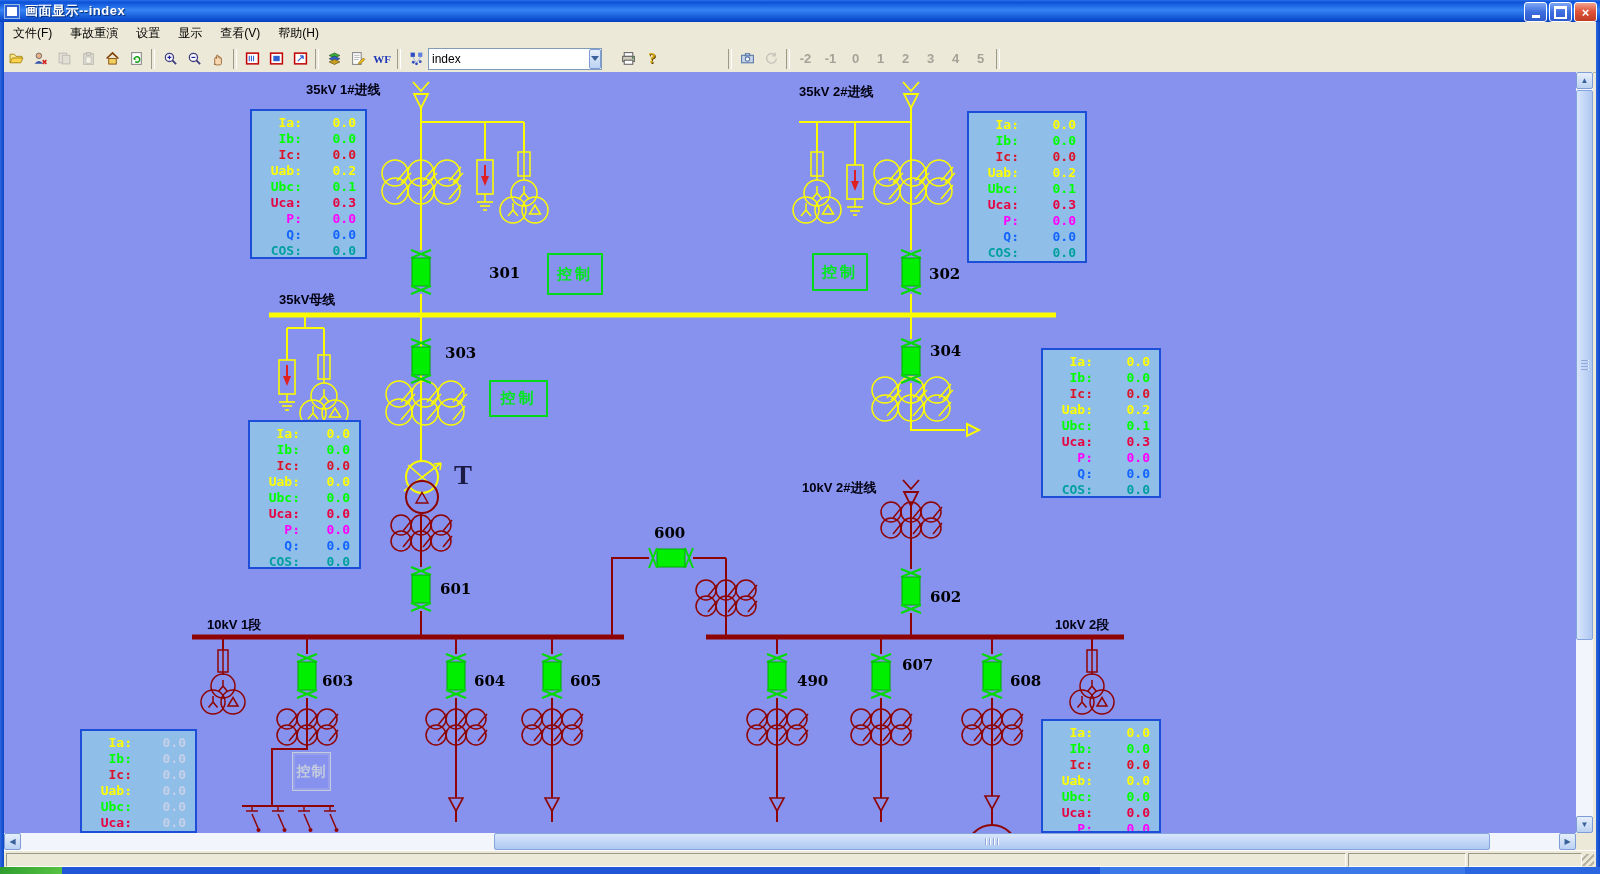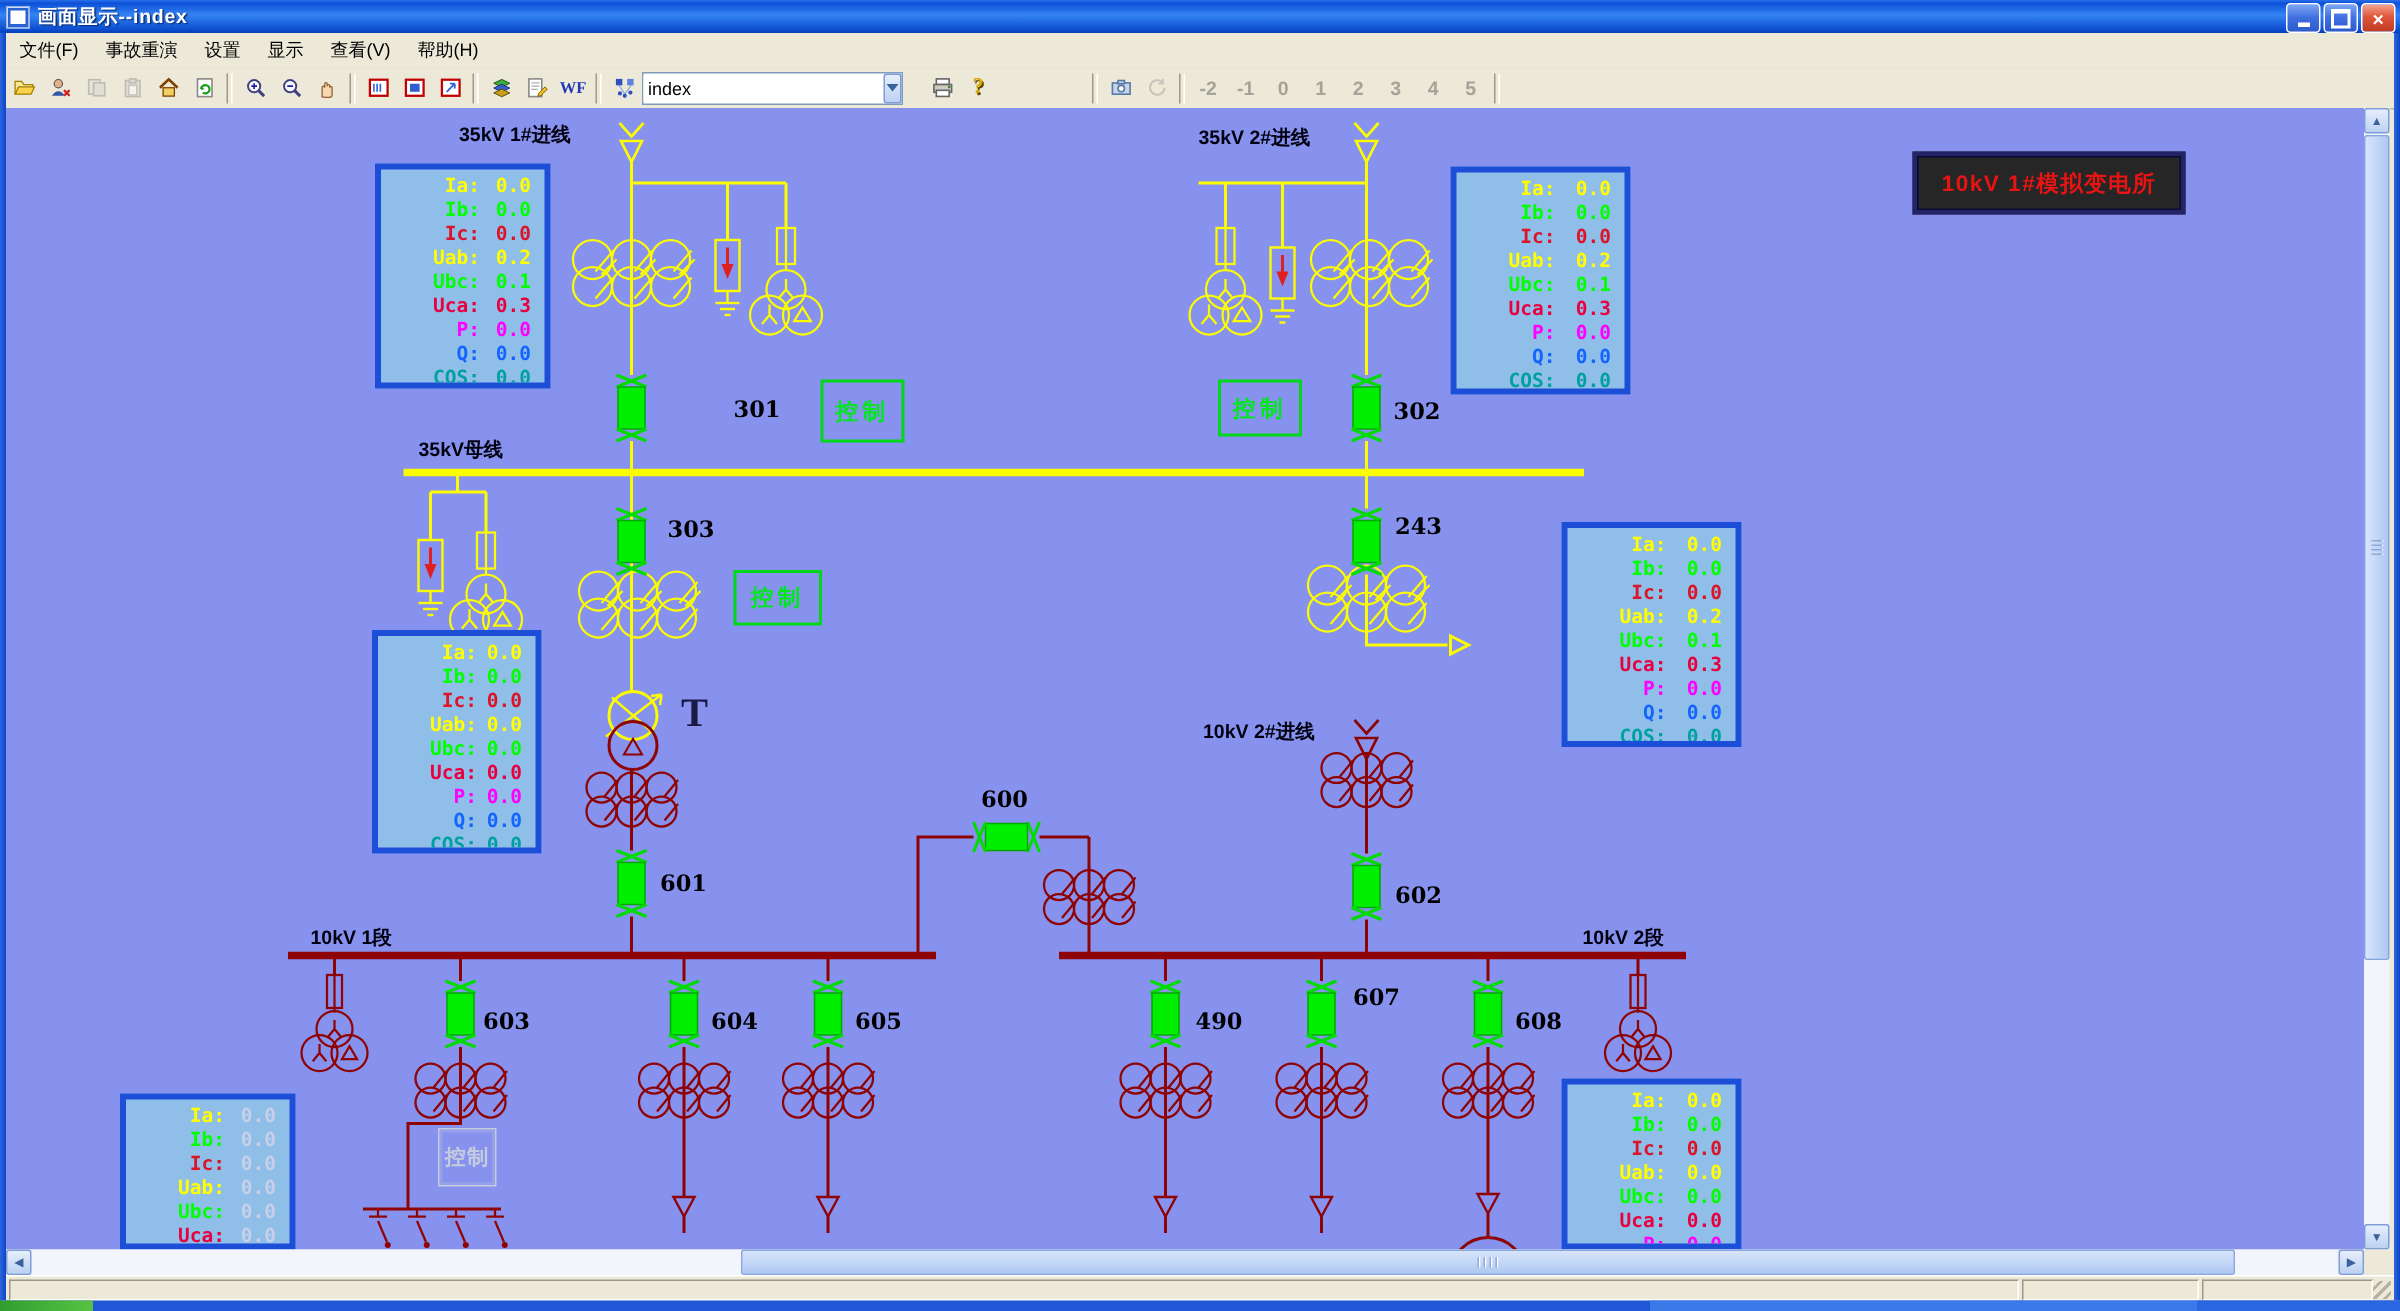--- a/index.html
+++ b/index.html
@@ -42,23 +42,23 @@
   #levels span{width:25px;text-align:center;}
   
   #diagram{position:absolute;left:4px;top:72px;width:1572px;height:761px;background:#8792EE;overflow:hidden;}
   #schema{position:absolute;left:0;top:0;}
   .dlabel{position:absolute;color:#000010;font-weight:bold;font-size:13px;white-space:nowrap;}
   .dnum{position:absolute;color:#000;font-weight:bold;font-size:15px;font-family:"DejaVu Serif","Liberation Serif",serif;white-space:nowrap;}
   .tlab{position:absolute;color:#1A1A44;font-weight:bold;font-size:27px;font-family:"Liberation Serif",serif;}
   .ctl{position:absolute;border:2px solid #00D818;color:#00E81C;display:flex;align-items:center;justify-content:center;
     font-size:15px;font-weight:bold;letter-spacing:3px;}
   .ctl.faint{border:1px solid #C4CCDE;color:#C4CCDE;box-shadow:inset 0 0 0 2px rgba(200,208,226,.25);letter-spacing:1px;font-size:14px;}
-  .mpanel{position:absolute;background:#8FBEE8;border:4px solid #1d4ed8;box-sizing:border-box;
+  .mpanel{position:absolute;background:#8FBEE8;border:2px solid #1d4ed8;box-sizing:border-box;
     font-family:"DejaVu Sans Mono","Liberation Mono",monospace;font-size:13px;font-weight:bold;
-    padding:4px 9px 0 16px;overflow:hidden;}
+    padding:4px 9px 0 0;overflow:hidden;}
   .mrow{display:flex;height:16px;line-height:16px;}
   .ml{width:50px;text-align:right;}
   .mv{flex:1;text-align:right;}
   #banner{position:absolute;display:flex;align-items:center;justify-content:center;
     background:#262626;border:3px solid #23236A;box-shadow:0 0 0 1px #0A0A30 inset;
     color:#E81414;font-size:15px;font-weight:bold;letter-spacing:1px;white-space:nowrap;}
   
   .sbar{position:absolute;background:#F2F5FC;}
   .sbtn{position:absolute;width:17px;height:17px;background:linear-gradient(180deg,#E6EEFB,#BCD2F2);
     border:1px solid #7E9CD8;border-radius:2px;box-sizing:border-box;display:flex;align-items:center;justify-content:center;
@@ -420,21 +420,21 @@
 
     <span class="dlabel" style="left:302px;top:9px">35kV 1#进线</span>
     <span class="dlabel" style="left:795px;top:11px">35kV 2#进线</span>
     <span class="dlabel" style="left:275px;top:219px">35kV母线</span>
     <span class="dlabel" style="left:798px;top:407px">10kV 2#进线</span>
     <span class="dlabel" style="left:203px;top:544px">10kV 1段</span>
     <span class="dlabel" style="left:1051px;top:544px">10kV 2段</span>
     <span class="dnum" style="left:485px;top:192px">301</span>
     <span class="dnum" style="left:925px;top:193px">302</span>
     <span class="dnum" style="left:441px;top:272px">303</span>
-    <span class="dnum" style="left:926px;top:270px">243</span>
+    <span class="dnum" style="left:926px;top:270px">304</span>
     <span class="dnum" style="left:650px;top:452px">600</span>
     <span class="dnum" style="left:436px;top:508px">601</span>
     <span class="dnum" style="left:926px;top:516px">602</span>
     <span class="dnum" style="left:318px;top:600px">603</span>
     <span class="dnum" style="left:470px;top:600px">604</span>
     <span class="dnum" style="left:566px;top:600px">605</span>
     <span class="dnum" style="left:793px;top:600px">490</span>
     <span class="dnum" style="left:898px;top:584px">607</span>
     <span class="dnum" style="left:1006px;top:600px">608</span>
     <span class="tlab" style="left:450px;top:388px">T</span>
@@ -650,21 +650,20 @@
         <div class="mrow">
           <span class="ml" style="color: rgb(232, 0, 64);">Uca:</span>
           <span class="mv" style="color: rgb(232, 0, 64);">0.0</span>
         </div>
         <div class="mrow">
           <span class="ml" style="color: rgb(255, 0, 255);">P:</span>
           <span class="mv" style="color: rgb(255, 0, 255);">0.0</span>
         </div>
       </div>
 
-    <div id="banner" style="left:1271px;top:29px;width:176px;height:36px">10kV 1#模拟变电所</div>
   </div>
 
   <div class="sbar" style="left:1576px;top:72px;width:17px;height:761px">
     <div class="sbtn" style="left:0;top:0">▲</div>
     <div class="sthumb v" style="left:0;top:18px;width:17px;height:550px">
       <div class="grip v">
           <i></i>
           <i></i>
           <i></i>
           <i></i>

